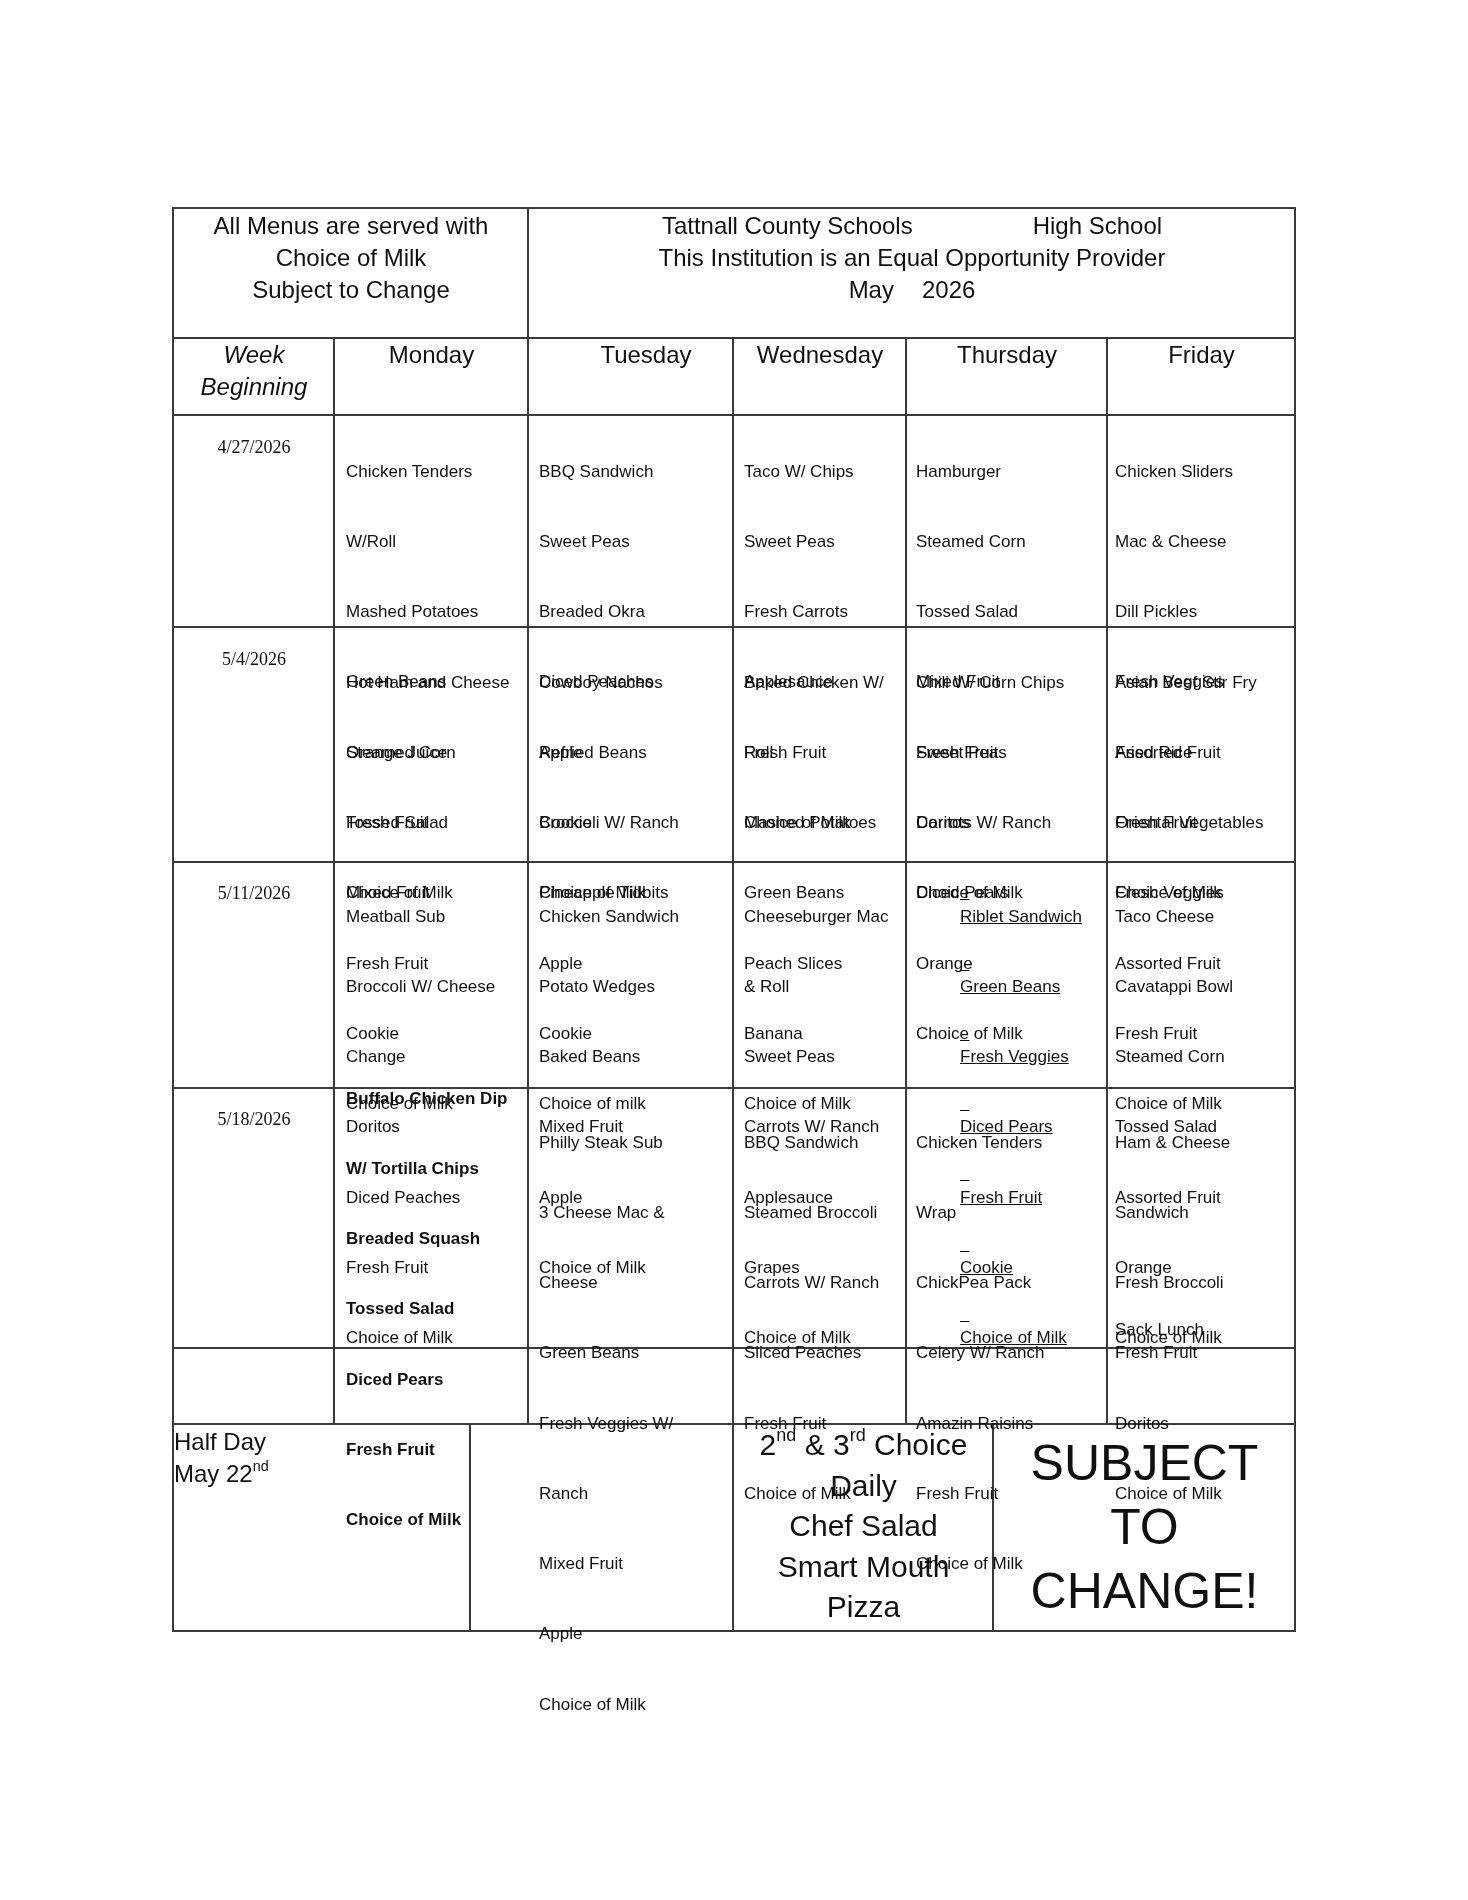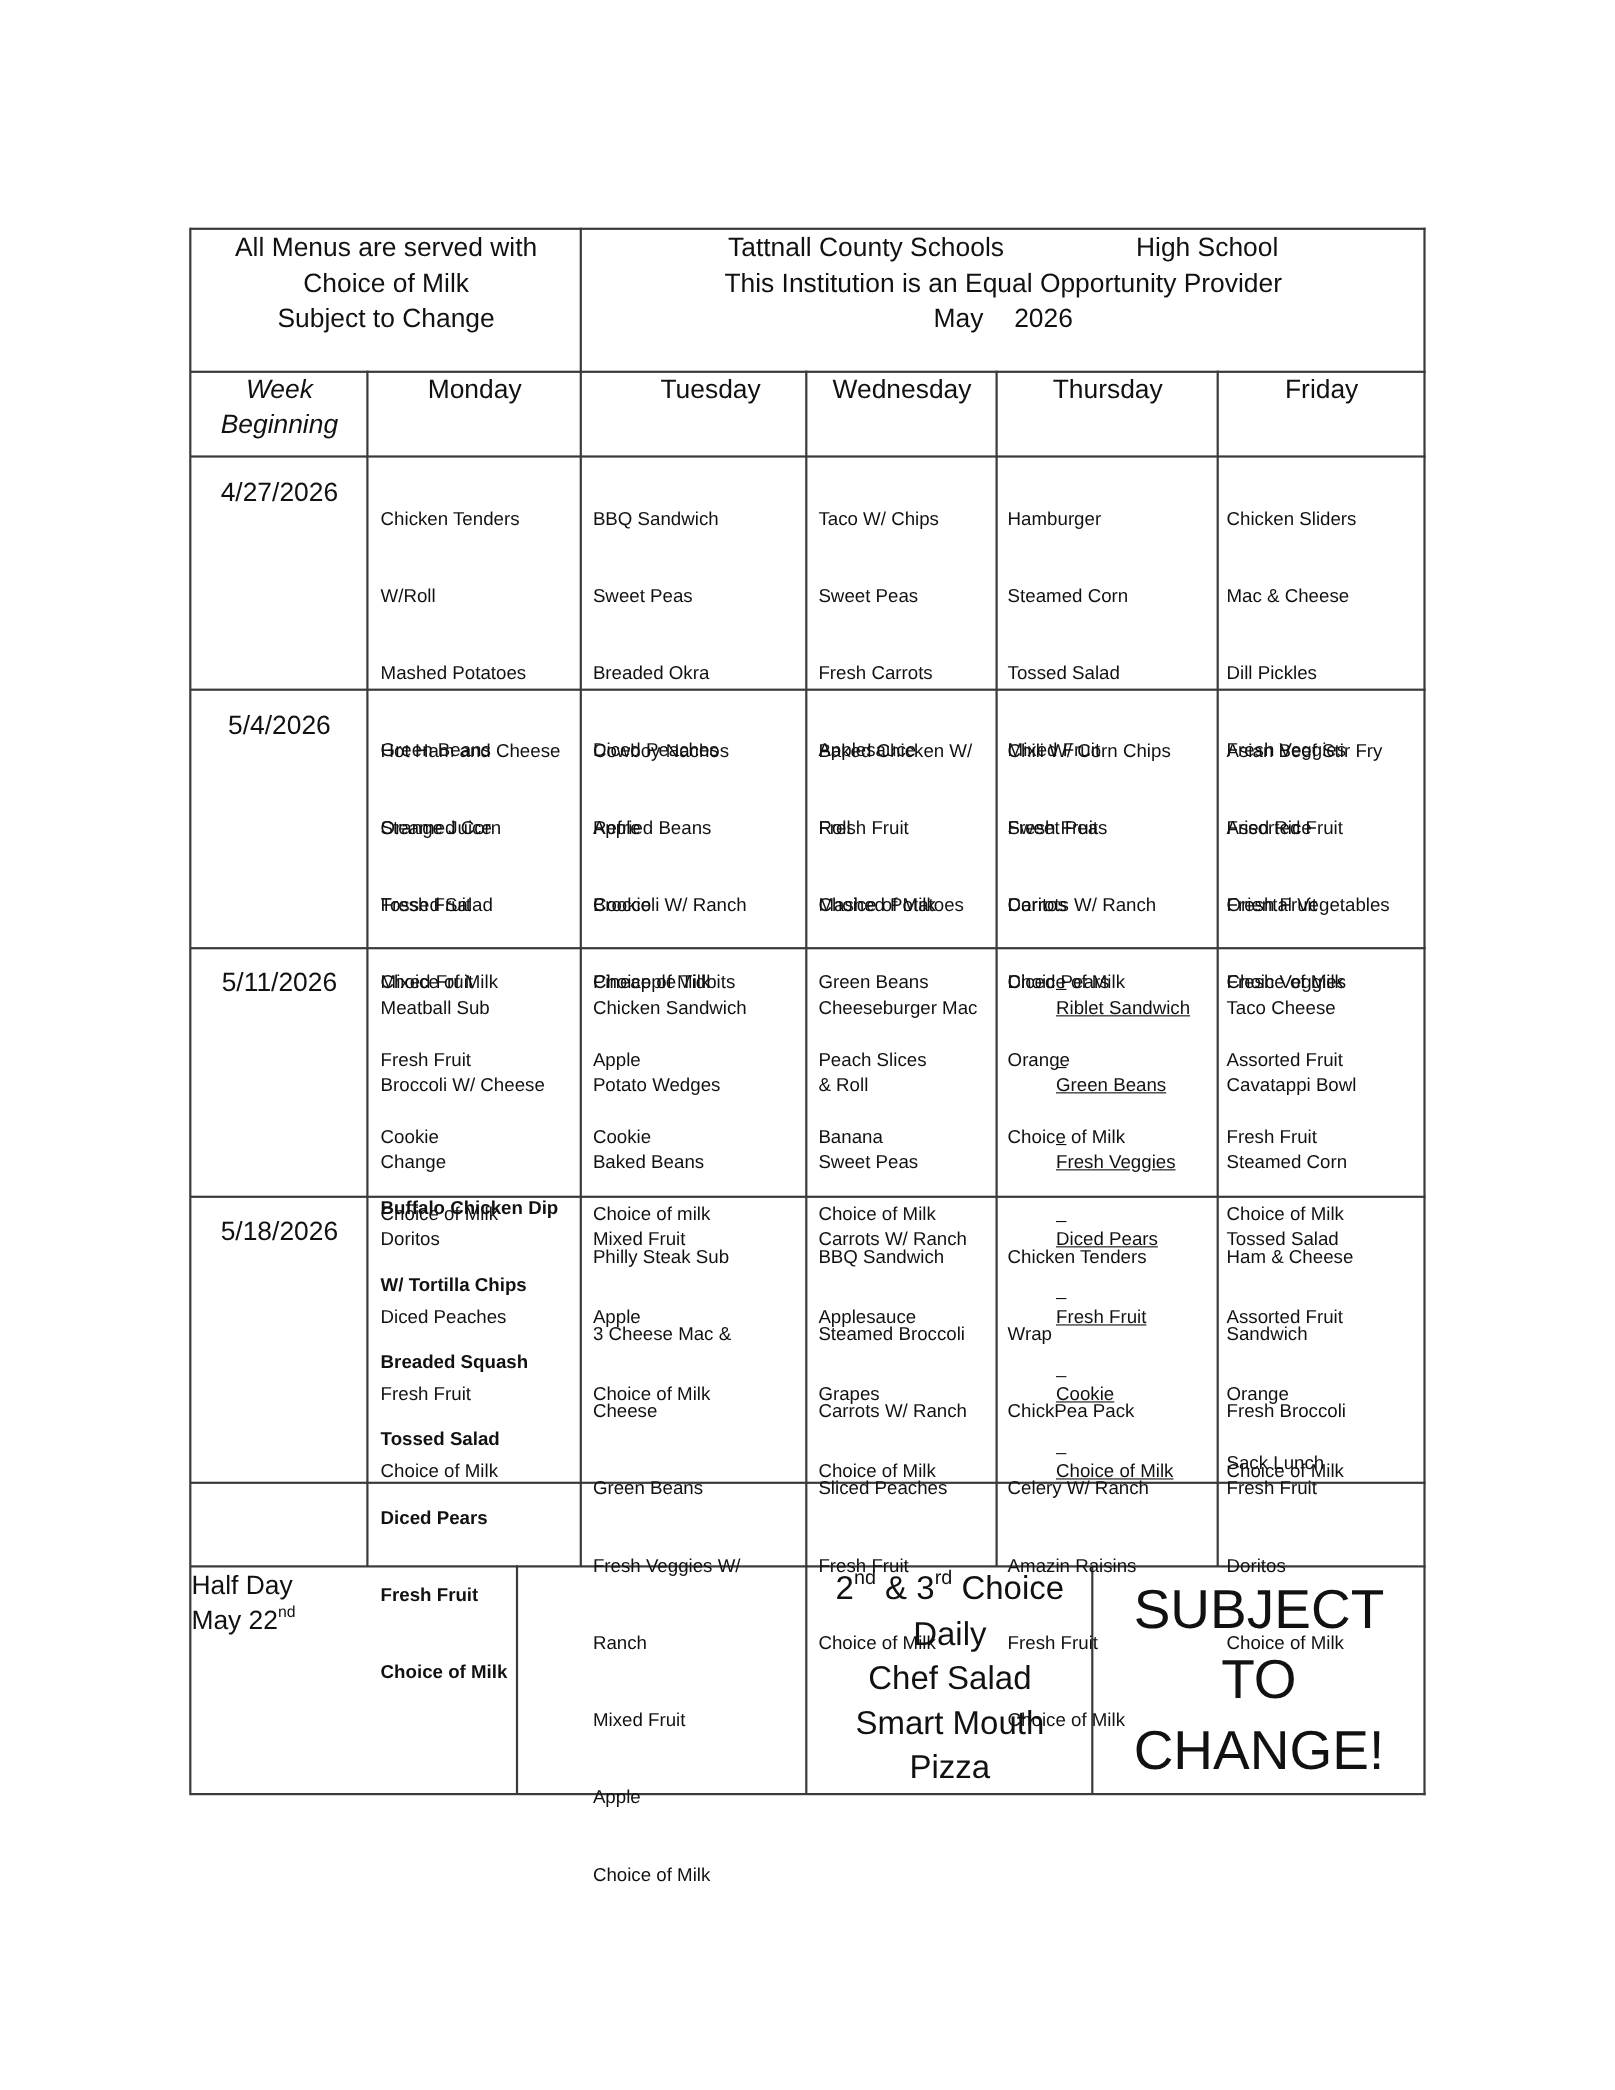--- a/index.html
+++ b/index.html
@@ -4,21 +4,21 @@
 <style>
   html, body { margin:0; padding:0; background:#ffffff; }
   body { width:1468px; height:1900px; position:relative; overflow:hidden;
          font-family:"Liberation Sans", sans-serif; color:#111; }
   .abs { position:absolute; box-sizing:border-box; }
   .hl { position:absolute; height:0; border-top:2px solid #3a3a3a; }
   .vl { position:absolute; width:0; border-left:2px solid #3a3a3a; }
   .hdr-left { text-align:center; font-size:24px; line-height:32px; }
   .hdr-right { text-align:center; font-size:24px; line-height:32px; }
   .day-hdr { text-align:center; font-size:24px; line-height:32px; }
-  .week-date { text-align:center; font-size:24px; line-height:23px; }
+  .week-date { text-align:center; font-size:18px; line-height:23px;font-family:Liberation Serif, serif; }
   .menu { font-size:17px; line-height:23.4px; white-space:pre; }
   .menu div { white-space:nowrap; }
   .big { text-align:center; font-size:30px; line-height:40.5px; }
   .huge { text-align:center; font-size:50px; line-height:64px; }
   .mid { text-align:left; font-size:24px; line-height:32px; }
   sup { font-size:0.6em; line-height:0; position:relative; top:-0.15em; vertical-align:super; }
   .sp { display:inline-block; width:120px; }
   .sp2 { display:inline-block; width:28px; }
 </style>
 </head>

